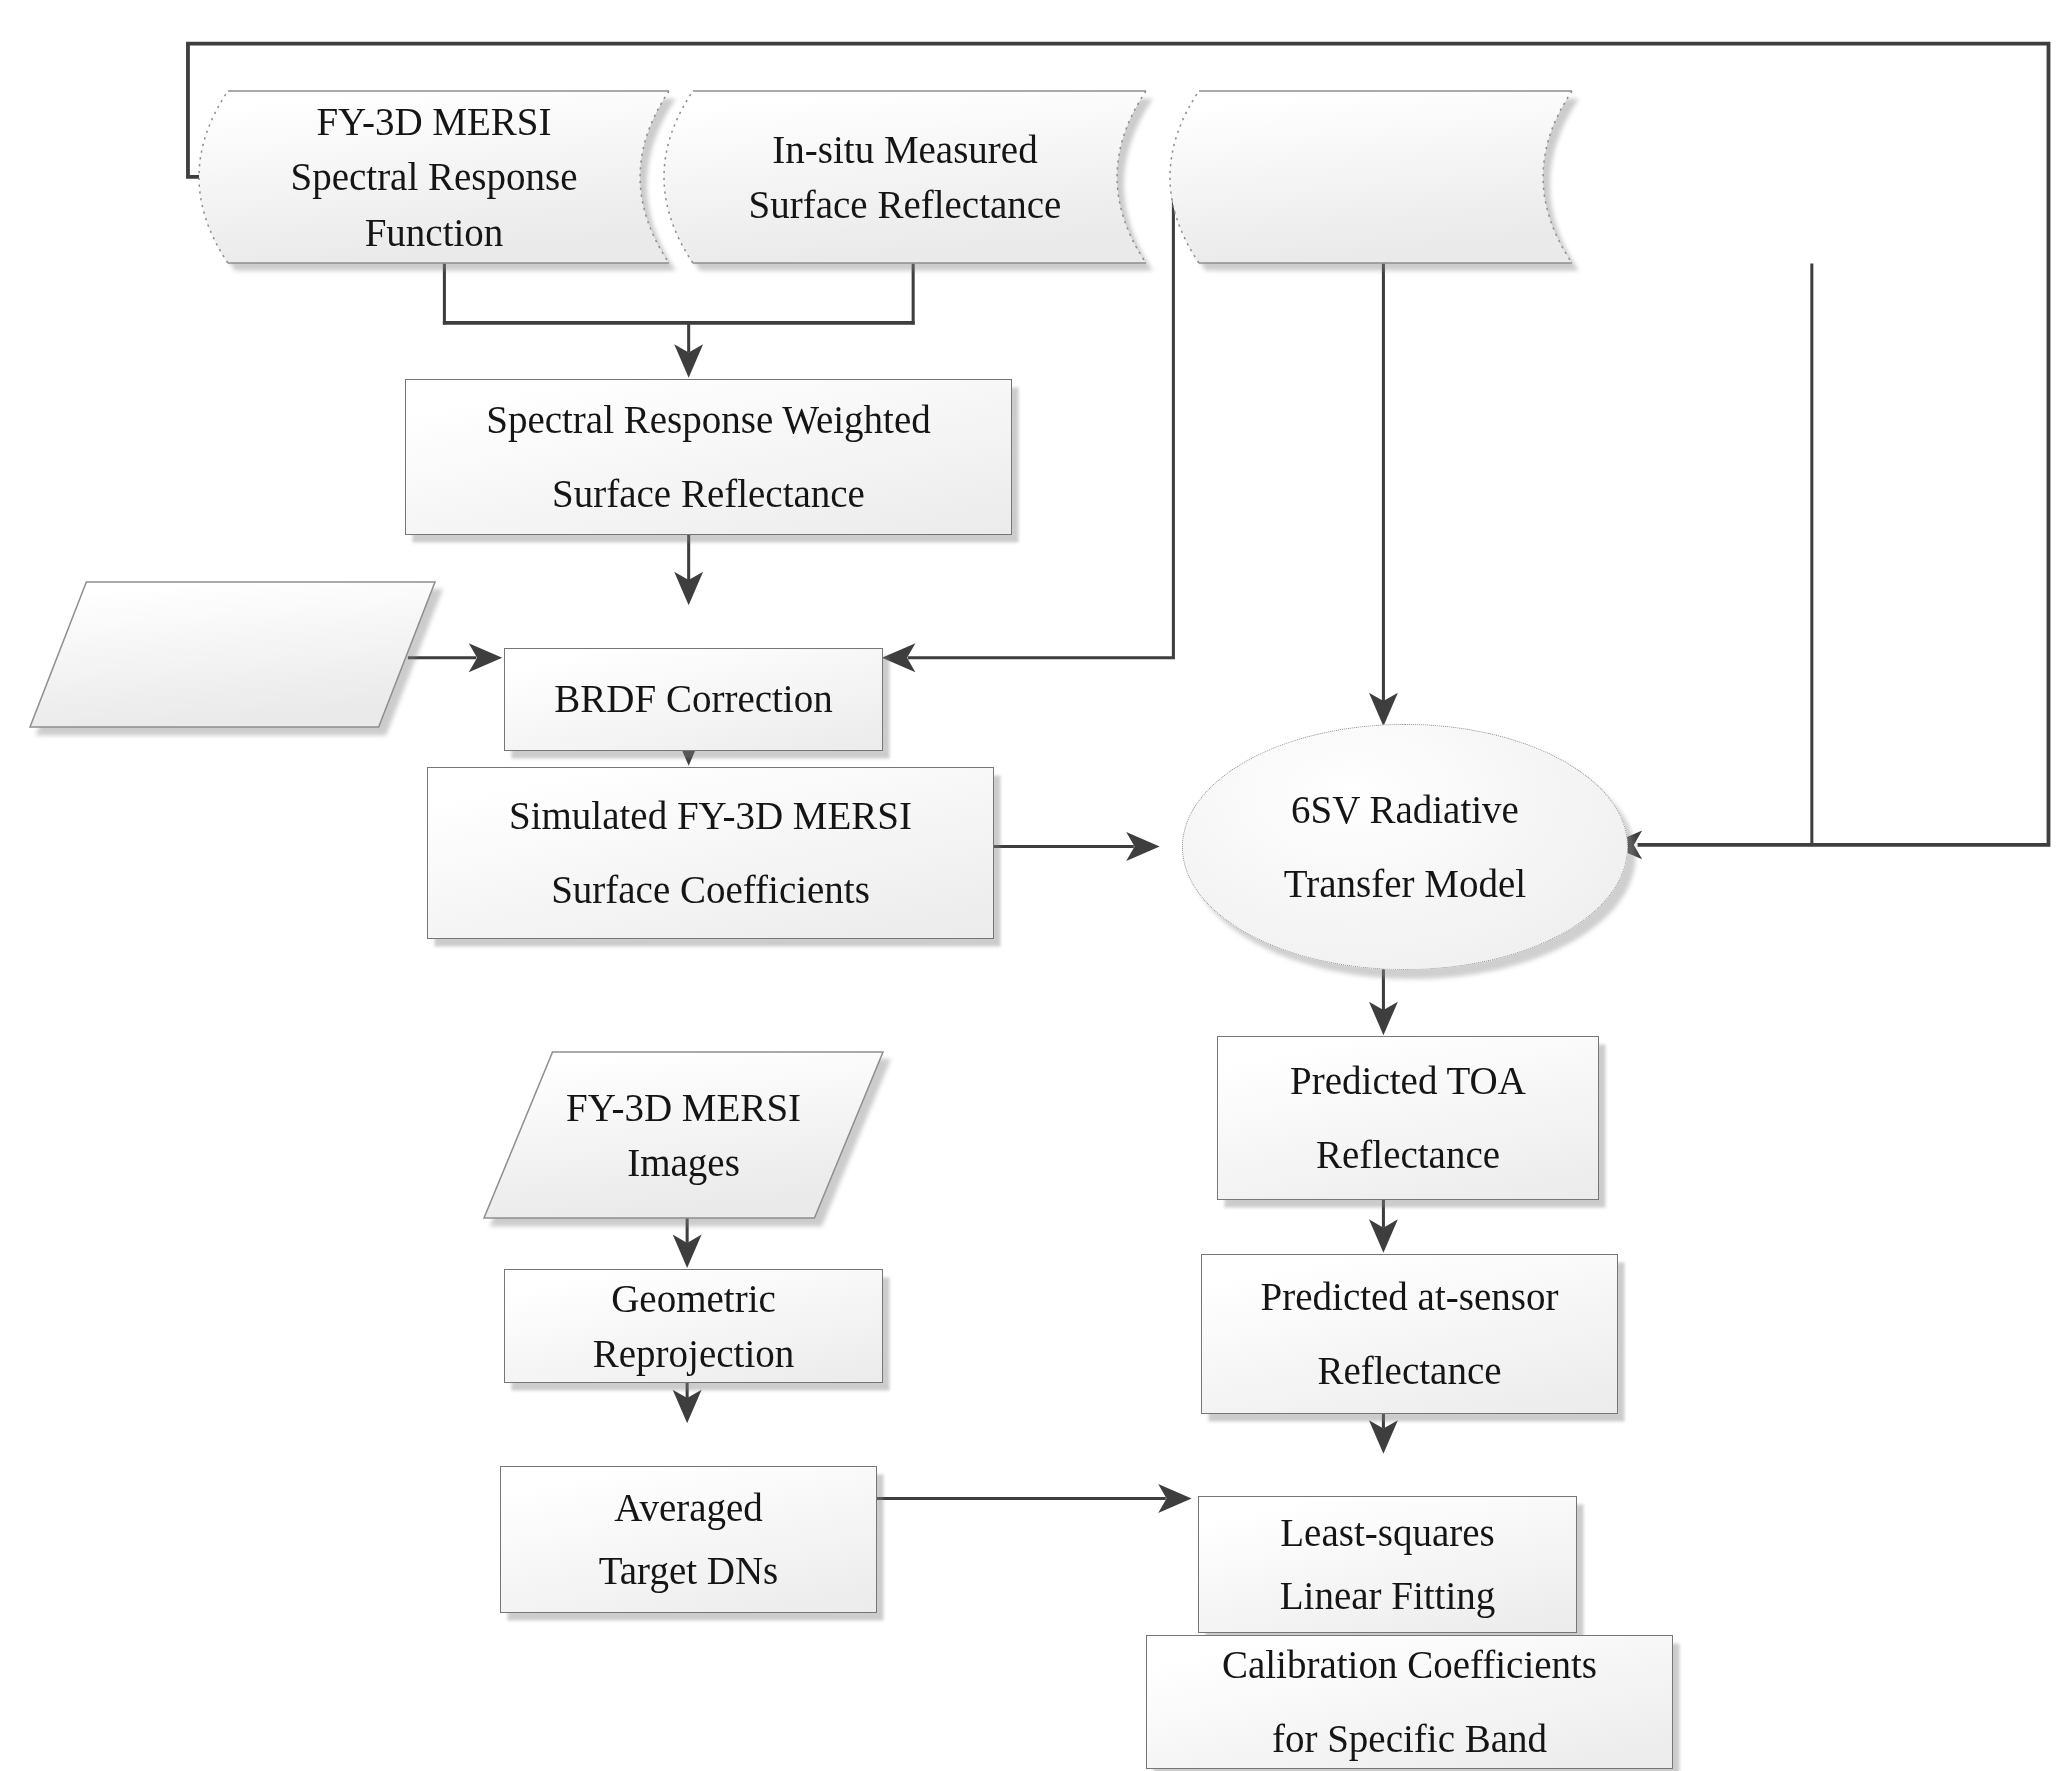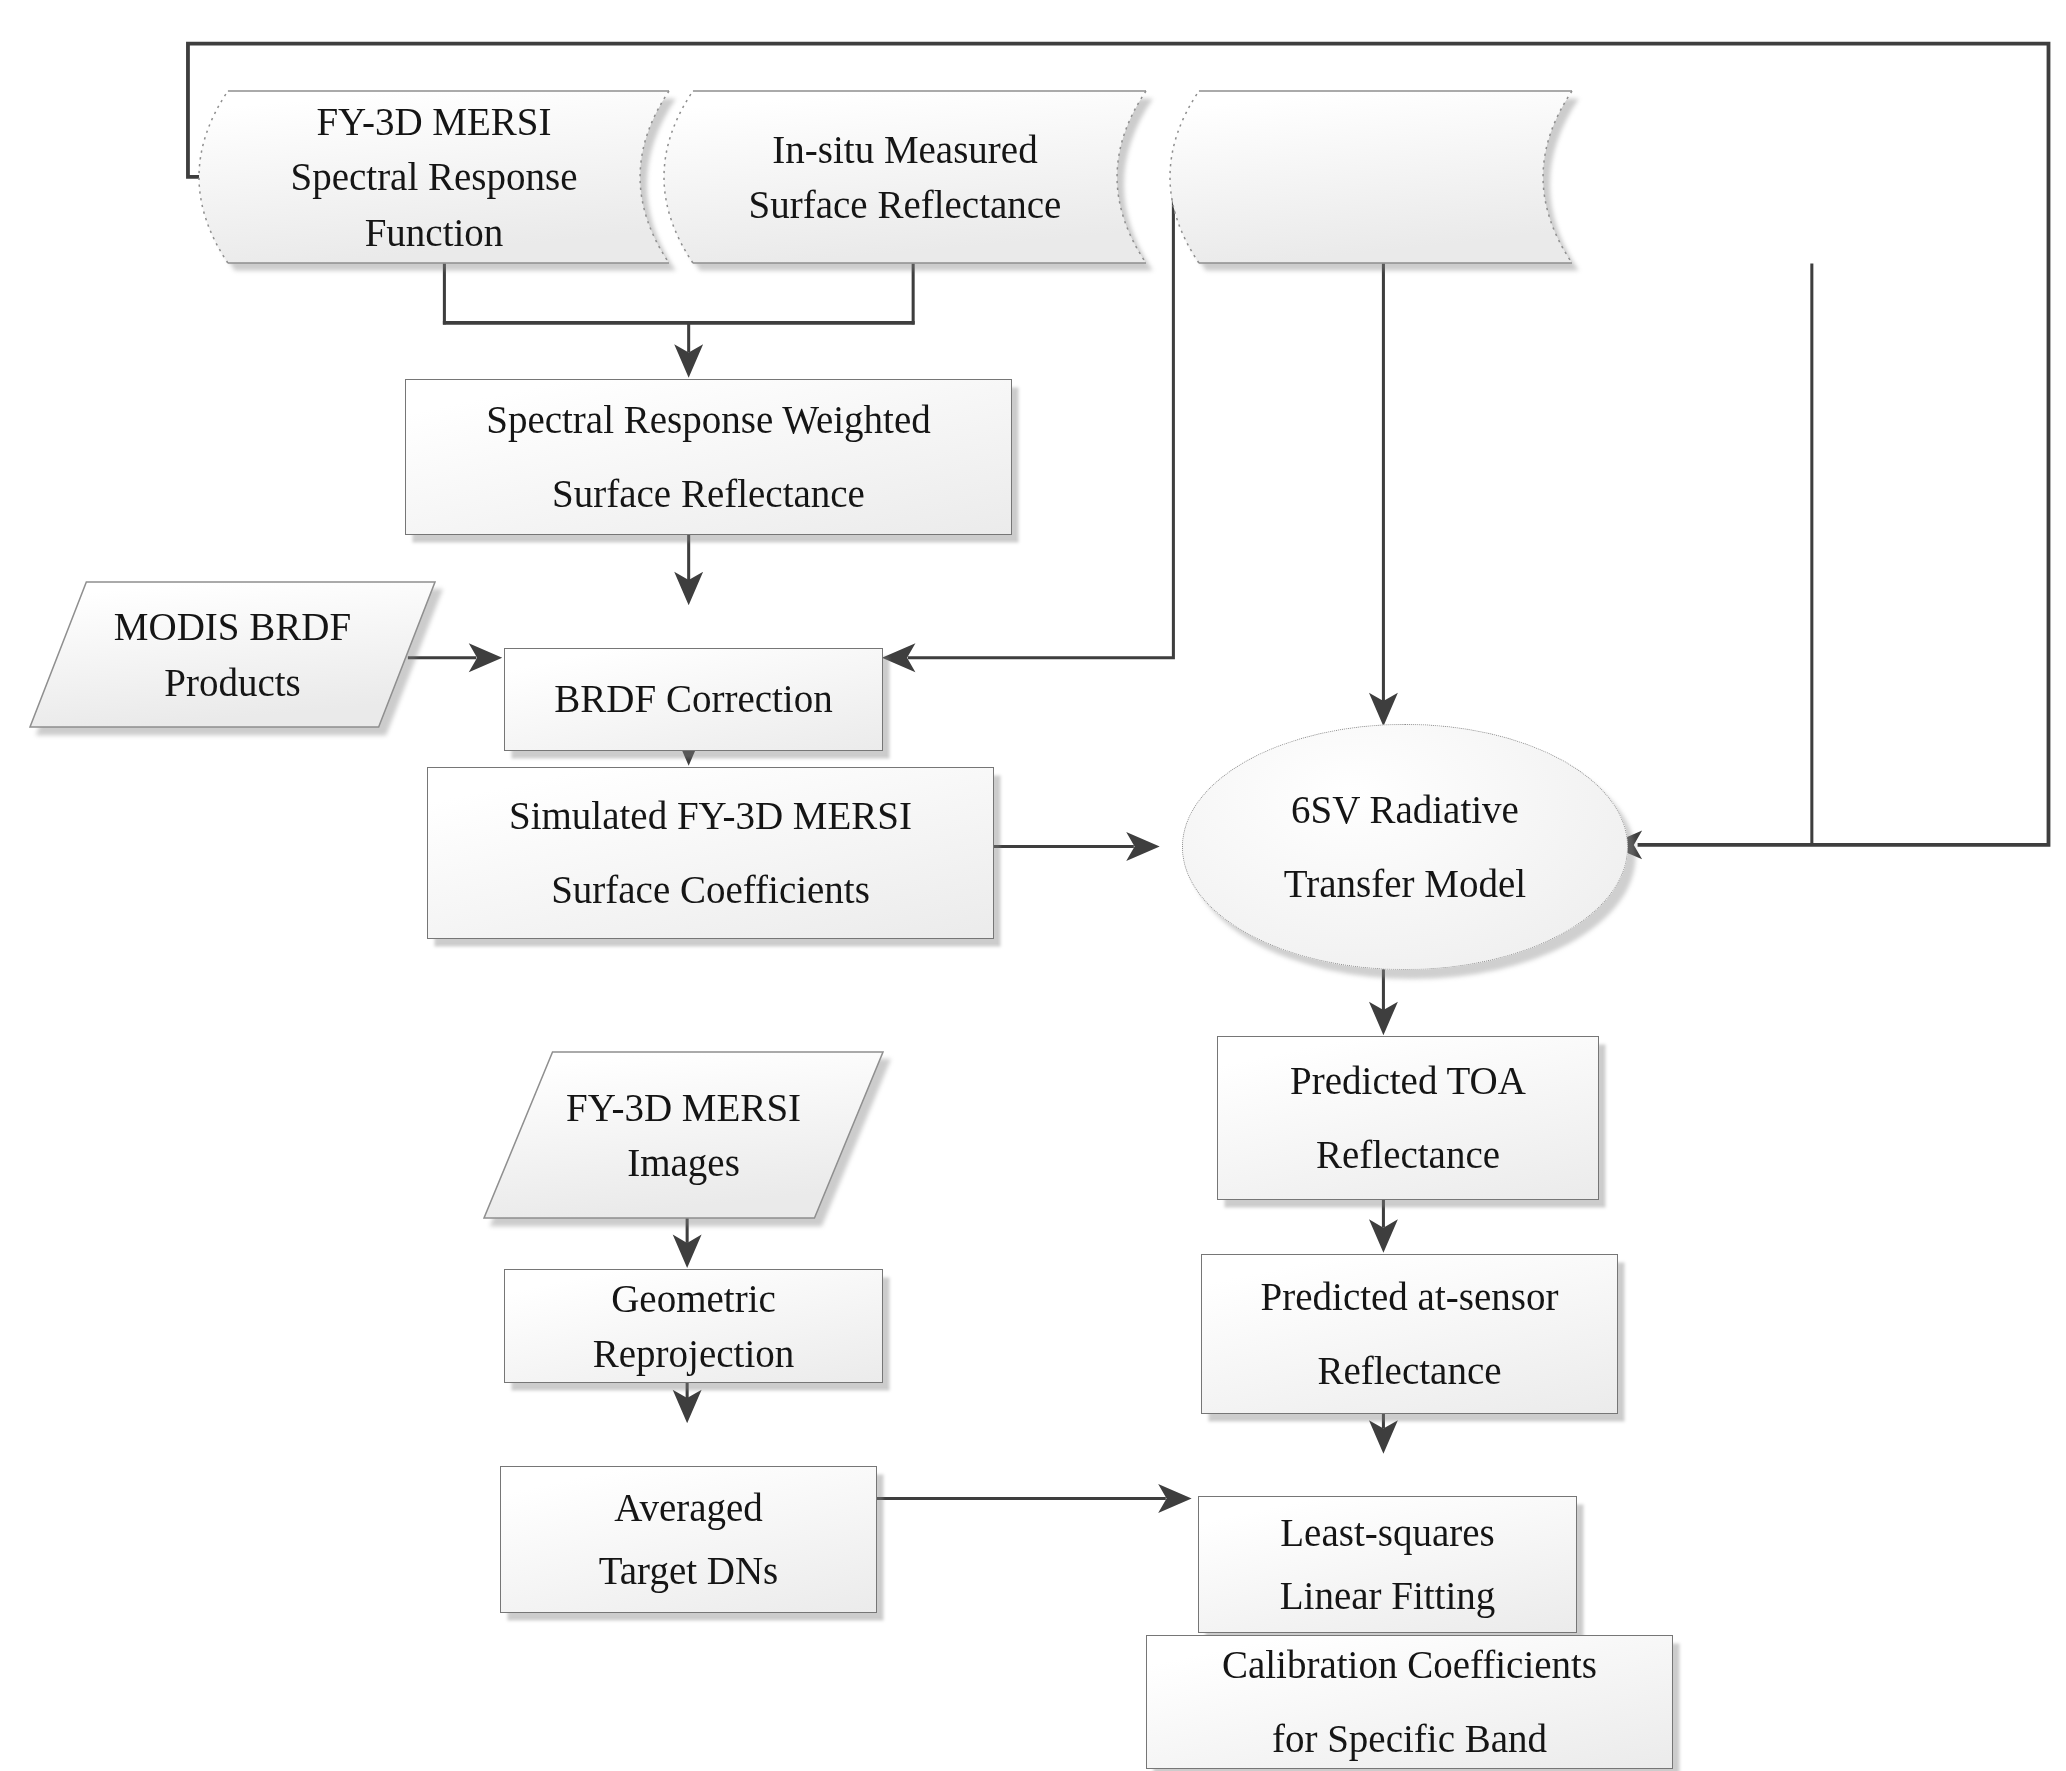--- a/index.html
+++ b/index.html
@@ -145,22 +145,20 @@
 
   <div class="node rect-node lh-wide" style="left:1125px;top:1635px;width:525px;height:132px;">
     <span class="label">Calibration Coefficients
 for Specific Band</span>
   </div>
 
   <div class="node svg-node lh-tape" style="left:30px;top:582px;width:405px;height:145px;">
     <svg class="shape-svg" viewBox="0 0 532 190" preserveAspectRatio="none">
       <polygon class="fillpath" points="74,0 532,0 458,190 0,190" fill="url(#fillGrad)" stroke="#8f8f8f" stroke-width="2"></polygon>
     </svg>
-    <span class="label">MODIS BRDF
-Products</span>
   </div>
 
   <div class="node svg-node lh-tape" style="left:484px;top:1052px;width:399px;height:166px;">
     <svg class="shape-svg" viewBox="0 0 524 218" preserveAspectRatio="none">
       <polygon class="fillpath" points="90,0 524,0 434,218 0,218" fill="url(#fillGrad)" stroke="#8f8f8f" stroke-width="2"></polygon>
     </svg>
     <span class="label">FY-3D MERSI
 Images</span>
   </div>
 

